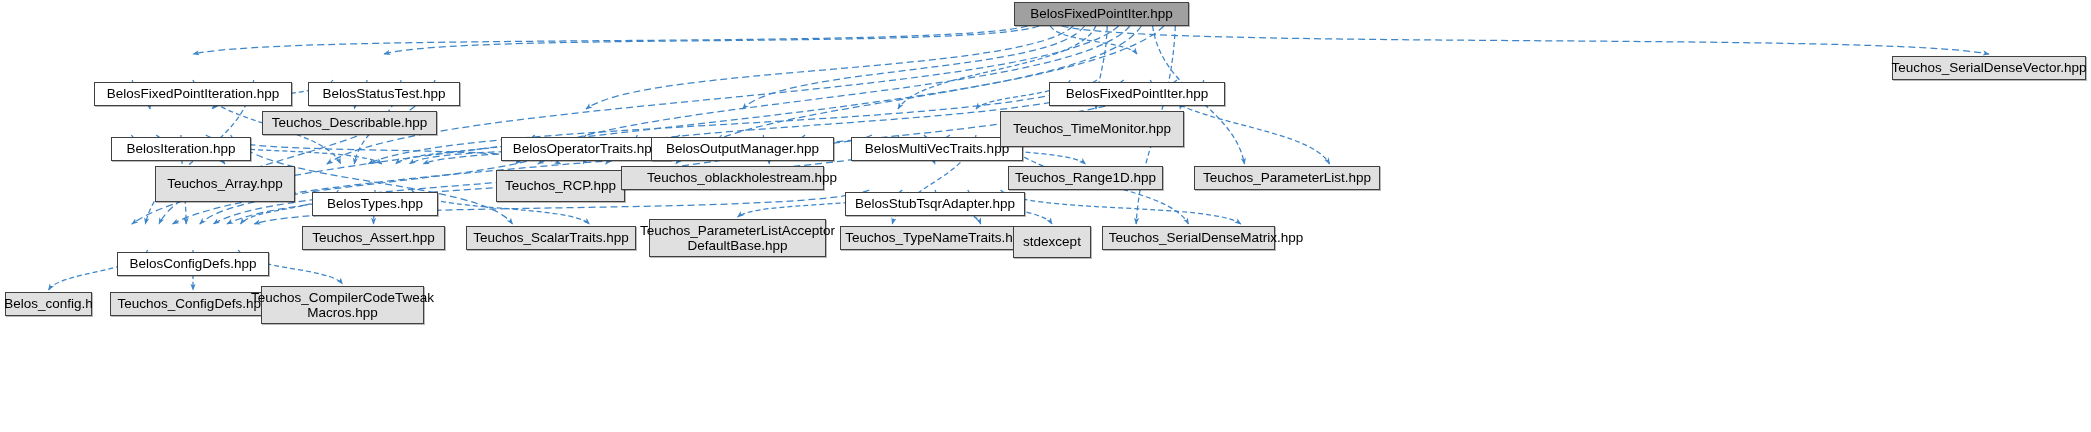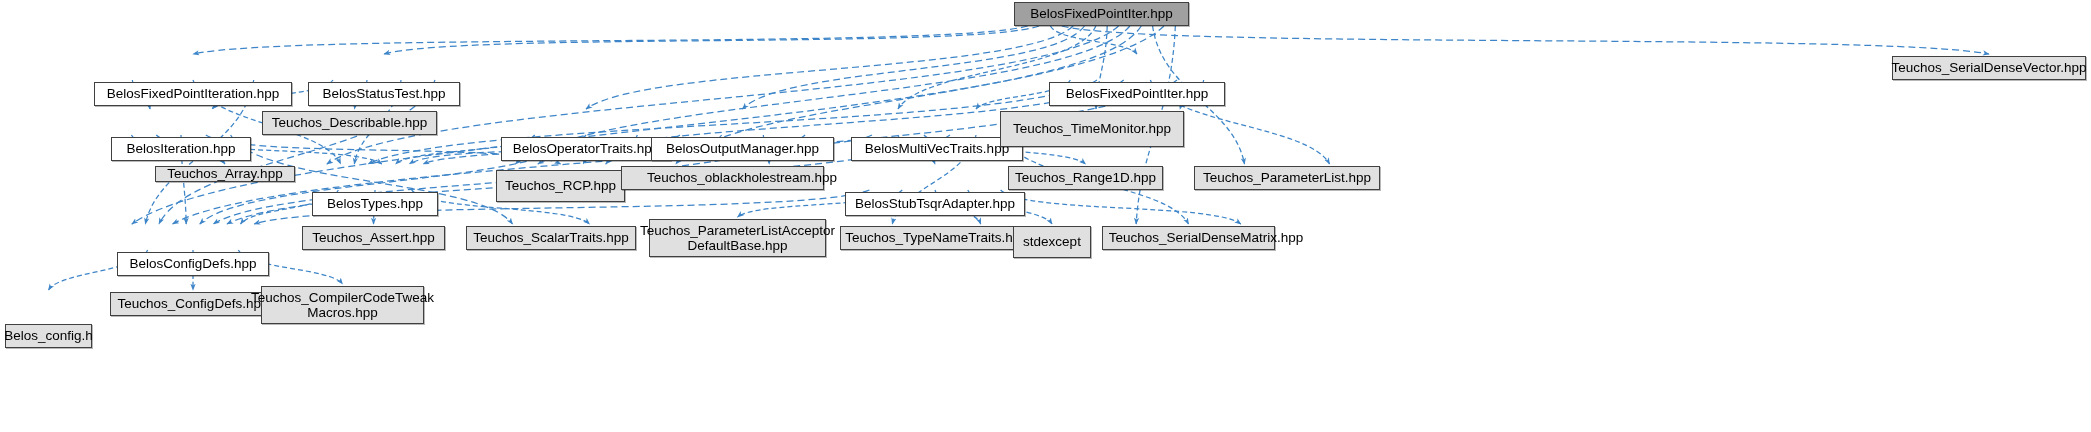--- a/index.html
+++ b/index.html
@@ -103,32 +103,32 @@
     <div class="node fill-white" style="left: 94px; top: 56px; width: 198px; height: 24px;">BelosFixedPointIteration.hpp</div>
     <div class="node fill-white" style="left: 308px; top: 56px; width: 152px; height: 24px;">BelosStatusTest.hpp</div>
     <div class="node fill-white" style="left: 1049px; top: 56px; width: 176px; height: 24px;">BelosFixedPointIter.hpp</div>
     <div class="node fill-grey" style="left: 1892px; top: 56px; width: 194px; height: 24px;">Teuchos_SerialDenseVector.hpp</div>
     <div class="node fill-white" style="left: 111px; top: 111px; width: 140px; height: 24px;">BelosIteration.hpp</div>
     <div class="node fill-grey" style="left: 262px; top: 111px; width: 175px; height: 24px;">Teuchos_Describable.hpp</div>
     <div class="node fill-white" style="left: 501px; top: 111px; width: 170px; height: 24px;">BelosOperatorTraits.hpp</div>
     <div class="node fill-white" style="left: 651px; top: 111px; width: 183px; height: 24px;">BelosOutputManager.hpp</div>
     <div class="node fill-white" style="left: 851px; top: 111px; width: 172px; height: 24px;">BelosMultiVecTraits.hpp</div>
     <div class="node fill-grey" style="left: 1000px; top: 111px; width: 184px; height: 36px;">Teuchos_TimeMonitor.hpp</div>
-    <div class="node fill-grey" style="left: 155px; top: 166px; width: 140px; height: 16px; text-align: center;">Teuchos_Array.hpp</div>
+    <div class="node fill-grey" style="left: 155px; top: 166px; width: 140px; height: 36px; text-align: center;">Teuchos_Array.hpp</div>
     <div class="node fill-white" style="left: 312px; top: 166px; width: 126px; height: 24px;">BelosTypes.hpp</div>
     <div class="node fill-grey" style="left: 496px; top: 170px; width: 129px; height: 32px;">Teuchos_RCP.hpp</div>
     <div class="node fill-grey" style="left: 621px; top: 166px; width: 203px; height: 24px; padding-left: 44px;">Teuchos_oblackholestream.hpp</div>
     <div class="node fill-white" style="left: 845px; top: 166px; width: 180px; height: 24px;">BelosStubTsqrAdapter.hpp</div>
     <div class="node fill-grey" style="left: 1008px; top: 166px; width: 155px; height: 24px;">Teuchos_Range1D.hpp</div>
     <div class="node fill-grey" style="left: 1194px; top: 166px; width: 186px; height: 24px;">Teuchos_ParameterList.hpp</div>
     <div class="node fill-white" style="left: 117px; top: 226px; width: 152px; height: 24px;">BelosConfigDefs.hpp</div>
     <div class="node fill-grey" style="left: 302px; top: 226px; width: 143px; height: 24px;">Teuchos_Assert.hpp</div>
     <div class="node fill-grey" style="left: 466px; top: 226px; width: 170px; height: 24px;">Teuchos_ScalarTraits.hpp</div>
     <div class="node fill-grey" style="left: 649px; top: 219px; width: 177px; height: 38px;">Teuchos_ParameterListAcceptor
 DefaultBase.hpp</div>
     <div class="node fill-grey" style="left: 840px; top: 226px; width: 193px; height: 24px;">Teuchos_TypeNameTraits.hpp</div>
     <div class="node fill-grey" style="left: 1013px; top: 226px; width: 78px; height: 32px;">stdexcept</div>
     <div class="node fill-grey" style="left: 1102px; top: 226px; width: 173px; height: 24px; padding-left: 40px;">Teuchos_SerialDenseMatrix.hpp</div>
-    <div class="node fill-grey" style="left: 5px; top: 292px; width: 87px; height: 24px; margin-top: 32px;">Belos_config.h</div>
+    <div class="node fill-grey" style="left: 5px; top: 292px; width: 87px; height: 24px;">Belos_config.h</div>
     <div class="node fill-grey" style="left: 110px; top: 292px; width: 166px; height: 24px;">Teuchos_ConfigDefs.hpp</div>
     <div class="node fill-grey" style="left: 261px; top: 286px; width: 163px; height: 38px;">Teuchos_CompilerCodeTweak
 Macros.hpp</div>
   </div>
 
 </body></html>

